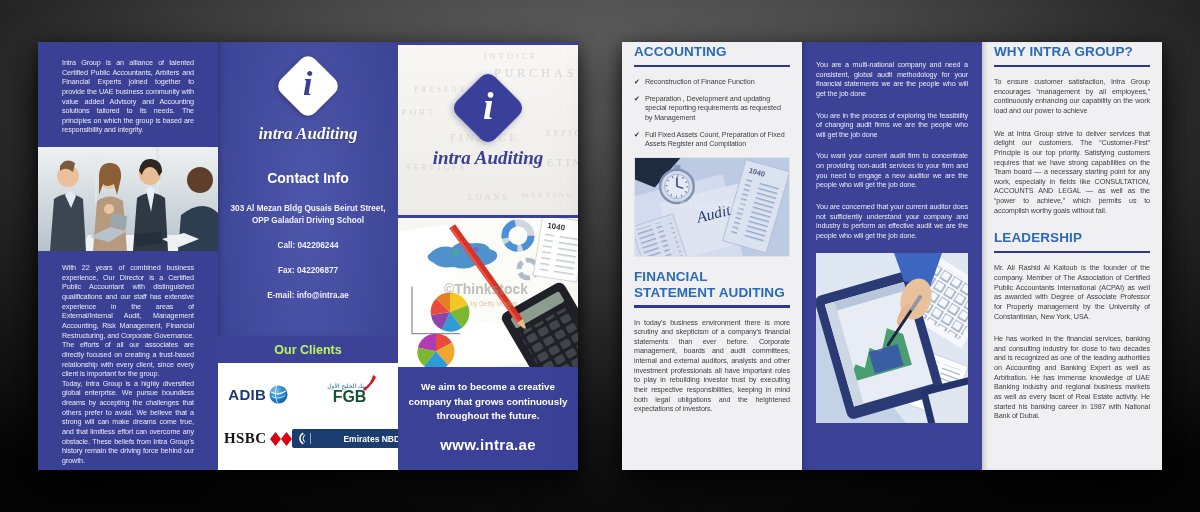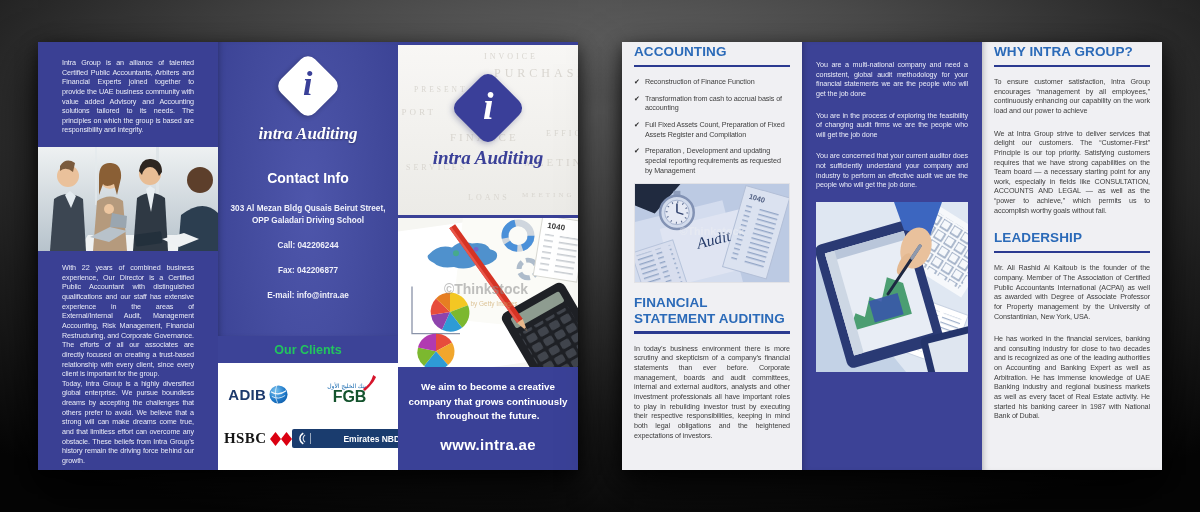--- a/index.html
+++ b/index.html
@@ -54,21 +54,21 @@
   .brand-light { color:#fff; font-size:17px; margin-top:14px; text-shadow:0 1px 2px rgba(0,0,0,0.3); }
   .brand-blue { color:#3a4098; font-size:19px; margin-top:12px; position:relative; }
 
   .contact-heading { color:#fff; font-size:14px; font-weight:bold; margin-top:26px; }
   .c-line { color:#f0f1fa; font-size:8.2px; font-weight:bold; }
   .addr1 { margin-top:18px; }
   .addr2 { margin-top:3px; }
   .c-item { margin-top:16px; }
 
   .clients-bar { position:absolute; top:294px; left:0; right:0; height:27px; background:#3c4397;
-    color:#22c55e; font-size:12.5px; font-weight:bold; display:flex; align-items:center; justify-content:center;
+    color:#bef264; font-size:12.5px; font-weight:bold; display:flex; align-items:center; justify-content:center;
     box-shadow:0 2px 4px rgba(0,0,0,0.25);text-align:center; }
   .clients-area { position:absolute; top:321px; left:0; right:0; bottom:0; background:#fff;
     display:grid; grid-template-columns:1fr 1fr; align-items:center; justify-items:center; padding:8px 6px 10px; }
   .client { display:flex; align-items:center; }
   .adib { gap:3px; }
   .adib-text { font-size:15px; font-weight:bold; color:#1d3a6d; letter-spacing:0.3px; }
   .fgb { position:relative; flex-direction:column; align-items:flex-end; padding-right:6px; }
   .fgb-arabic { font-size:6px; color:#1769af; line-height:1.1; }
   .fgb-text { font-size:16px; font-weight:bold; color:#14532d; line-height:1; }
   .fgb-swoosh { position:absolute; top:-9px; right:-5px; }
@@ -276,29 +276,25 @@
 
     <section class="panel panel-light">
       <h2 class="sec-heading">ACCOUNTING</h2>
       <div class="sec-rule"></div>
       <div class="bullet">
         <span class="chk">✔</span>
         <span class="copy btxt">Reconstruction of Finance Function</span>
       </div>
       <div class="bullet">
         <span class="chk">✔</span>
-        <span class="copy btxt">Transformation from cash to accrual basis of accounting</span>
+        <span class="copy btxt">Preparation , Development and updating special reporting requirements as requested by Management</span>
       </div>
       <div class="bullet">
         <span class="chk">✔</span>
         <span class="copy btxt">Full Fixed Assets Count, Preparation of Fixed Assets Register and Compilation</span>
-      </div>
-      <div class="bullet">
-        <span class="chk">✔</span>
-        <span class="copy btxt">Preparation , Development and updating special reporting requirements as requested by Management</span>
       </div>
       <div class="photo photo-audit">
         <svg viewBox="0 0 156 100" preserveAspectRatio="none">
           <defs>
             <pattern id="audit-lines" width="40" height="5" patternUnits="userSpaceOnUse">
               <rect width="32" height="1.4" fill="#9fb0ca"></rect>
             </pattern>
           </defs>
           <rect width="156" height="100" fill="#cfdaeb"></rect>
           <rect x="-20" y="30" width="120" height="90" fill="#e9eef7" transform="rotate(-14 40 70)"></rect>
@@ -328,20 +324,21 @@
         </svg>
       </div>
       <h2 class="sec-heading">FINANCIAL STATEMENT AUDITING</h2>
       <div class="sec-rule"></div>
       <p class="copy">In today’s business environment there is more scrutiny and skepticism of a company’s financial statements than ever before. Corporate management, boards and audit committees, internal and external auditors, analysts and other investment professionals all have important roles to play in rebuilding investor trust by executing their respective responsibilities, keeping in mind both legal obligations and the heightened expectations of investors.</p>
     </section>
 
     <section class="panel panel-mid-dark">
       <p class="copy copy-light scen">You are a multi-national company and need a consistent, global audit methodology for your financial statements we are the people who will get the job done</p>
       <p class="copy copy-light scen">You are in the process of exploring the feasibility of changing audit firms we are the people who will get the job done</p>
+      <p class="copy copy-light scen">You want your current audit firm to concentrate on providing non-audit services to your firm and you need to engage a new auditor we are the people who will get the job done.</p>
       <p class="copy copy-light scen">You are concerned that your current auditor does not sufficiently understand your company and industry to perform an effective audit we are the people who will get the job done.</p>
       <div class="photo photo-tablet">
         <svg viewBox="0 0 152 170" preserveAspectRatio="none">
           <defs>
             <pattern id="kb-pat" width="12" height="12" patternUnits="userSpaceOnUse">
               <rect x="0" y="0" width="9" height="9" fill="none" stroke="#8fa0bb" stroke-width="1.4"></rect>
             </pattern>
             <pattern id="sheet-pat" width="30" height="5" patternUnits="userSpaceOnUse">
               <rect width="26" height="1.2" fill="#9fb0ca"></rect>
             </pattern>

